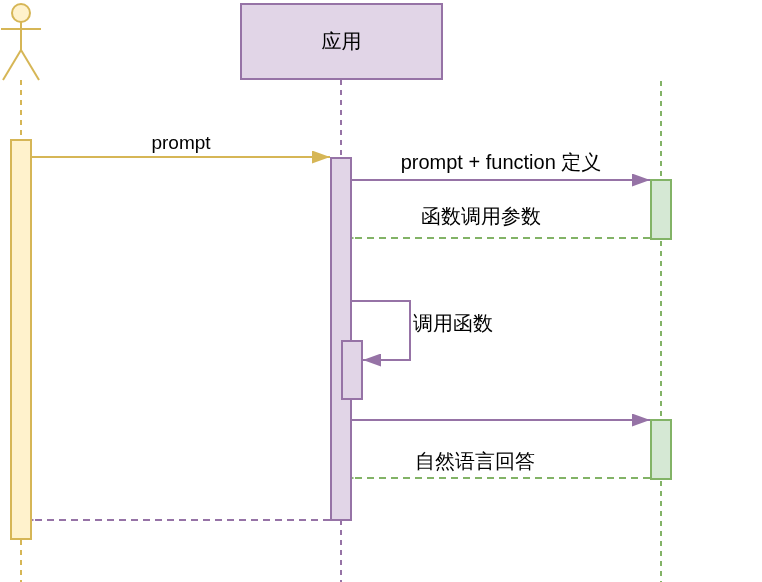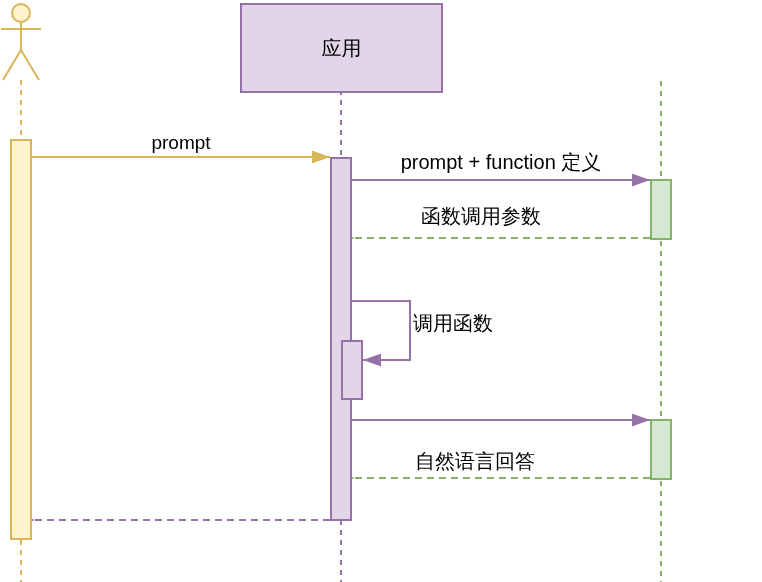--- a/index.html
+++ b/index.html
@@ -58,21 +58,21 @@
 
     <line x1="32" y1="157" x2="330" y2="157" stroke-width="2" marker-end="url(#m-solid-yellow)" stroke="#d6b656"></line>
     <line x1="352" y1="180" x2="650" y2="180" stroke-width="2" marker-end="url(#m-solid-purple)" stroke="#9673a6"></line>
     <line x1="650" y1="238" x2="352" y2="238" stroke-width="2" stroke-dasharray="7,5" marker-end="url(#m-open-green)" stroke="#82b366"></line>
     <path d="M352,301 L410,301 L410,360 L363,360" fill="none" stroke-width="2" marker-end="url(#m-solid-purple)" stroke="#9673a6"></path>
     <line x1="352" y1="420" x2="650" y2="420" stroke-width="2" marker-end="url(#m-solid-purple)" stroke="#9673a6"></line>
     <line x1="650" y1="478" x2="352" y2="478" stroke-width="2" stroke-dasharray="7,5" marker-end="url(#m-open-green)" stroke="#82b366"></line>
     <line x1="330" y1="520" x2="32" y2="520" stroke-width="2" stroke-dasharray="7,5" marker-end="url(#m-open-purple)" stroke="#9673a6"></line>
   </svg>
 
-  <div class="pbox purple" style="left:240px;top:3px;width:203px;height:90px;">
+  <div class="pbox purple" style="left:240px;top:3px;width:203px;height:77px;">
     <span>应用</span>
   </div>
 
   <div class="act yellow" style="left:10px;top:139px;height:401px;"></div>
   <div class="act purple" style="left:330px;top:157px;height:364px;"></div>
   <div class="act purple" style="left:341px;top:340px;height:60px;"></div>
   <div class="act green" style="left:650px;top:179px;height:61px;"></div>
   <div class="act green" style="left:650px;top:419px;height:61px;"></div>
 
   <div class="msg-label" style="left:32px;top:133px;width:298px;font-size:19px;">prompt</div>

